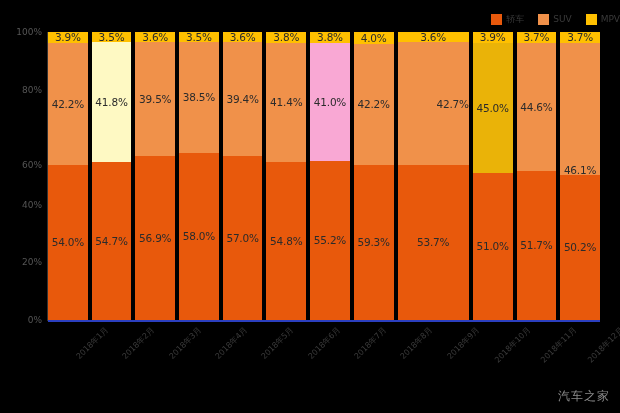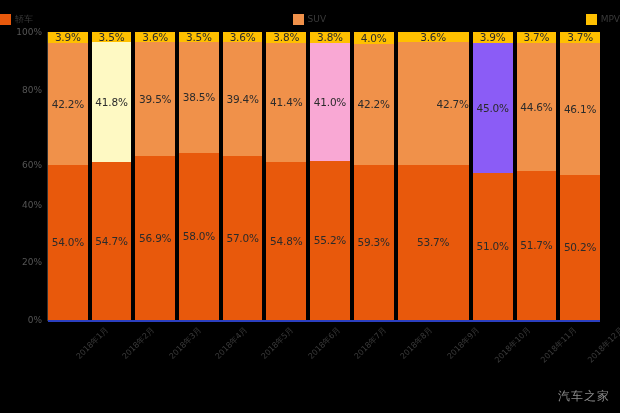--- a/index.html
+++ b/index.html
@@ -8,21 +8,21 @@
     background:#000000;
     font-family:"DejaVu Sans","Liberation Sans",sans-serif;
     overflow:hidden;
     position:relative;
   }
   #stage{position:absolute;left:0;top:0;width:620px;height:413px;}
 
   
   #legend{
     position:absolute;left:0;top:12px;width:620px;
-    display:flex;justify-content:space-between;align-items:center;gap:14px;
+    display:flex;justify-content:flex-end;align-items:center;gap:14px;
     height:14px;
     text-decoration:underline;
   }
   .lg-item{display:flex;align-items:center;gap:4px;}
   .lg-swatch{width:11px;height:11px;display:block;}
   .lg-label{
     font-size:9px;color:#3a3a3a;line-height:11px;white-space:nowrap;
     font-family:"DejaVu Sans","Liberation Sans",sans-serif;
   }
 
@@ -237,21 +237,21 @@
             <span class="seg-label">42.7%</span>
           </div>
           <div class="seg seg-sedan" style="background: rgb(232, 89, 12); height: 53.7%;">
             <span class="seg-label">53.7%</span>
           </div>
         </div>
         <div class="barcol">
           <div class="seg seg-mpv" style="background: rgb(255, 192, 0); height: 3.9%;">
             <span class="seg-label">3.9%</span>
           </div>
-          <div class="seg seg-suv" style="background: #8b5cf6; height: 45%;">
+          <div class="seg seg-suv" style="background: #eab308; height: 45%;">
             <span class="seg-label">45.0%</span>
           </div>
           <div class="seg seg-sedan" style="background: rgb(232, 89, 12); height: 51%;">
             <span class="seg-label">51.0%</span>
           </div>
         </div>
         <div class="barcol">
           <div class="seg seg-mpv" style="background: rgb(255, 192, 0); height: 3.7%;">
             <span class="seg-label">3.7%</span>
           </div>
@@ -259,21 +259,21 @@
             <span class="seg-label">44.6%</span>
           </div>
           <div class="seg seg-sedan" style="background: rgb(232, 89, 12); height: 51.7%;">
             <span class="seg-label">51.7%</span>
           </div>
         </div>
         <div class="barcol">
           <div class="seg seg-mpv" style="background: rgb(255, 192, 0); height: 3.7%;">
             <span class="seg-label">3.7%</span>
           </div>
-          <div class="seg seg-suv" style="background: rgb(240, 145, 74); height: 46.1%;">
+          <div class="seg seg-suv" style="background: rgb(240, 145, 74); height: 46.1%; align-items: flex-end;">
             <span class="seg-label">46.1%</span>
           </div>
           <div class="seg seg-sedan" style="background: rgb(232, 89, 12); height: 50.2%;">
             <span class="seg-label">50.2%</span>
           </div>
         </div>
       </div>
   </div>
 
   <div id="baseline"></div>

